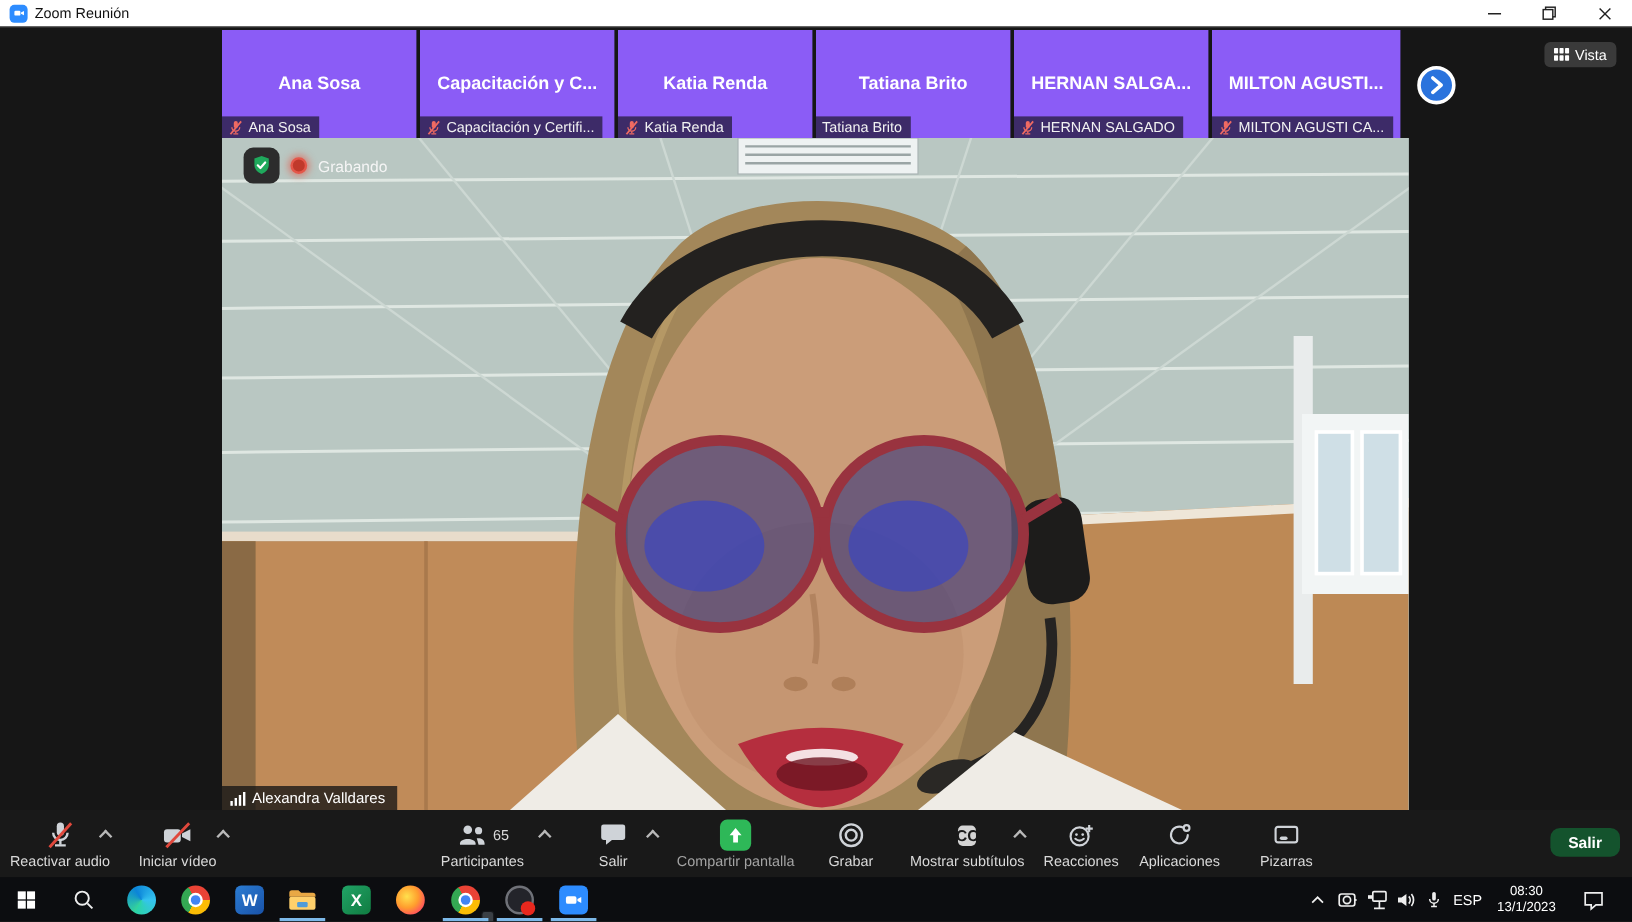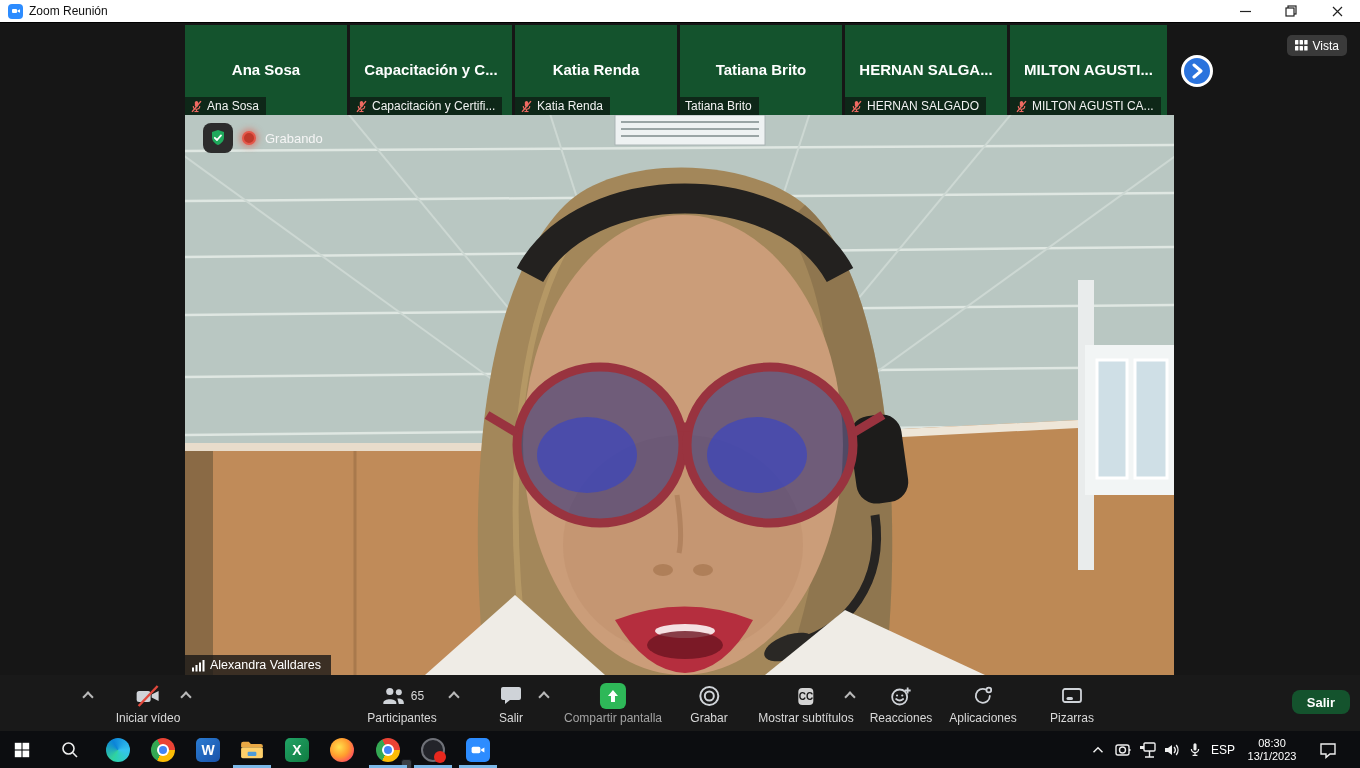--- a/index.html
+++ b/index.html
@@ -10,21 +10,21 @@
   
   .titlebar { position:absolute; left:0; top:0; width:1360px; height:23px; background:#ffffff; display:flex; align-items:center; border-bottom:1px solid #000; }
   .app-icon { width:15px; height:15px; border-radius:4px; background:#2d8cff; margin:0 6px 0 8px; display:flex; align-items:center; justify-content:center; }
   .titlebar .title { font-size:12px; color:#111; }
   .win-controls { position:absolute; right:0; top:0; height:22px; display:flex; }
   .win-btn { width:46px; height:22px; background:transparent; border:none; display:flex; align-items:center; justify-content:center; cursor:pointer; }
 
   
   .meeting { position:absolute; left:0; top:23px; width:1360px; height:652px; background:#161616; }
 
-  .tile { position:absolute; top:2px; height:90px; width:162px; background:#14532d; }
+  .tile { position:absolute; top:2px; height:90px; width:162px; background:#8b5cf6; }
   .tile-name { position:absolute; left:0; right:0; top:36px; text-align:center; color:#fff; font-weight:bold; font-size:15px; white-space:nowrap; overflow:hidden; }
   .tile-label { position:absolute; left:0; bottom:0; display:flex; align-items:center; gap:4px; background:rgba(10,10,10,0.6); padding:2px 7px 2px 5px; color:#f2f2f2; font-size:12px; white-space:nowrap; max-width:160px; overflow:hidden; }
 
   .vista-btn { position:absolute; top:12px; right:13px; height:21px; background:#3a3a3a; border:none; border-radius:5px; color:#fff; font-size:12px; display:flex; align-items:center; gap:5px; padding:0 8px; cursor:pointer; }
   .next-btn { position:absolute; left:1181px; top:32px; width:32px; height:32px; border-radius:50%; background:#2a73dd; border:3px solid #fff; display:flex; align-items:center; justify-content:center; cursor:pointer; padding:0; }
 
   .main-video { position:absolute; left:185px; top:92px; width:989px; height:560px; background:#b9c7c2; overflow:hidden; }
   .scene { position:absolute; left:0; top:0; }
 
   .rec-pill { position:absolute; left:18px; top:8px; display:flex; align-items:center; gap:9px; }
@@ -37,21 +37,21 @@
   
   .toolbar { position:absolute; left:0; top:675px; width:1360px; height:56px; background:#191919; }
   .tb-btn { position:absolute; top:0; height:56px; transform:translateX(-50%); background:transparent; border:none; display:flex; flex-direction:column; align-items:center; justify-content:flex-start; padding-top:8px; cursor:pointer; }
   .tb-icon-row { height:26px; display:flex; align-items:center; gap:5px; }
   .tb-label { margin-top:2px; font-size:12px; color:#d9d9d9; white-space:nowrap; }
   .tb-label.green { color:#a3a3a3; }
   .tb-count { font-size:12px; color:#d9d9d9; }
   .tb-chevron { position:absolute; top:12px; transform:translateX(-50%); width:16px; height:16px; background:transparent; border:none; cursor:pointer; }
   .tb-chevron i { display:block; width:8px; height:8px; border-left:2px solid #b9b9b9; border-top:2px solid #b9b9b9; transform:rotate(45deg); margin:4px auto 0; }
   .share-sq { width:26px; height:26px; border-radius:6px; background:#2eb858; display:flex; align-items:center; justify-content:center; }
-  .cc-badge { width:15px; height:17px; border-radius:4px; background:#d4d4d4; color:#1a1a1a; font-weight:bold; font-size:10px; display:flex; align-items:center; justify-content:center; }
+  .cc-badge { width:15px; height:17px; border-radius:4px; background:#d4d4d4; color:#1a1a1a; font-weight:bold; font-size:13px; display:flex; align-items:center; justify-content:center; }
   .leave-btn { position:absolute; right:10px; top:15px; height:24px; padding:0 15px; border:none; border-radius:8px; background:#14532d; color:#fff; font-weight:bold; font-size:13px; cursor:pointer; }
 
   
   .taskbar { position:absolute; left:0; top:731px; width:1360px; height:37px; background:#0c0d10; }
   .tk-btn { position:absolute; top:0; width:44px; height:37px; transform:translateX(-50%); background:transparent; border:none; display:flex; align-items:center; justify-content:center; cursor:pointer; }
   .tk-underline { position:absolute; bottom:0; height:3px; width:38px; transform:translateX(-50%); background:#7cb8e8; }
   .sq-icon { width:24px; height:24px; border-radius:5px; display:flex; align-items:center; justify-content:center; color:#fff; font-weight:bold; font-size:14px; }
   .round-icon { width:24px; height:24px; border-radius:50%; position:relative; }
   .chrome-outer { width:24px; height:24px; border-radius:50%; background:conic-gradient(from -30deg, #ea4335 0 120deg, #fbbc05 0 240deg, #34a853 0 360deg); display:flex; align-items:center; justify-content:center; }
   .chrome-mid { width:12px; height:12px; border-radius:50%; background:#fff; display:flex; align-items:center; justify-content:center; }
@@ -305,20 +305,34 @@
               <rect x="11.5" y="1" width="2" height="11.5"></rect>
             </g>
           </svg>
         <span>Alexandra Valldares</span>
       </div>
     </div>
   </div>
 
   <div class="toolbar">
 
+    <button class="tb-btn" style="left:50px">
+      <div class="tb-icon-row">
+        <svg width="26" height="26" viewBox="0 0 26 26">
+            <g fill="none" stroke="#cfd3d8" stroke-width="2">
+              <rect x="10" y="2.5" width="6" height="11" rx="3" fill="#cfd3d8" stroke="none"></rect>
+              <path d="M7 11a6 6 0 0 0 12 0"></path>
+              <line x1="13" y1="17" x2="13" y2="21"></line>
+              <line x1="8.5" y1="21.5" x2="17.5" y2="21.5"></line>
+            </g>
+            <line x1="4" y1="23" x2="22" y2="3" stroke="#e0483c" stroke-width="2.4"></line>
+          </svg>
+      </div>
+      <span class="tb-label">Reactivar audio</span>
+    </button>
     <button class="tb-chevron" style="left:88px">
         <i></i>
       </button>
 
     <button class="tb-btn" style="left:148px">
       <div class="tb-icon-row">
         <svg width="28" height="26" viewBox="0 0 28 26">
             <rect x="3" y="8" width="14" height="11" rx="2.5" fill="#cfd3d8"></rect>
             <path d="M18 11.5l7-3.5v10l-7-3.5z" fill="#cfd3d8"></path>
             <line x1="5" y1="23" x2="24" y2="3" stroke="#e0483c" stroke-width="2.4"></line>

